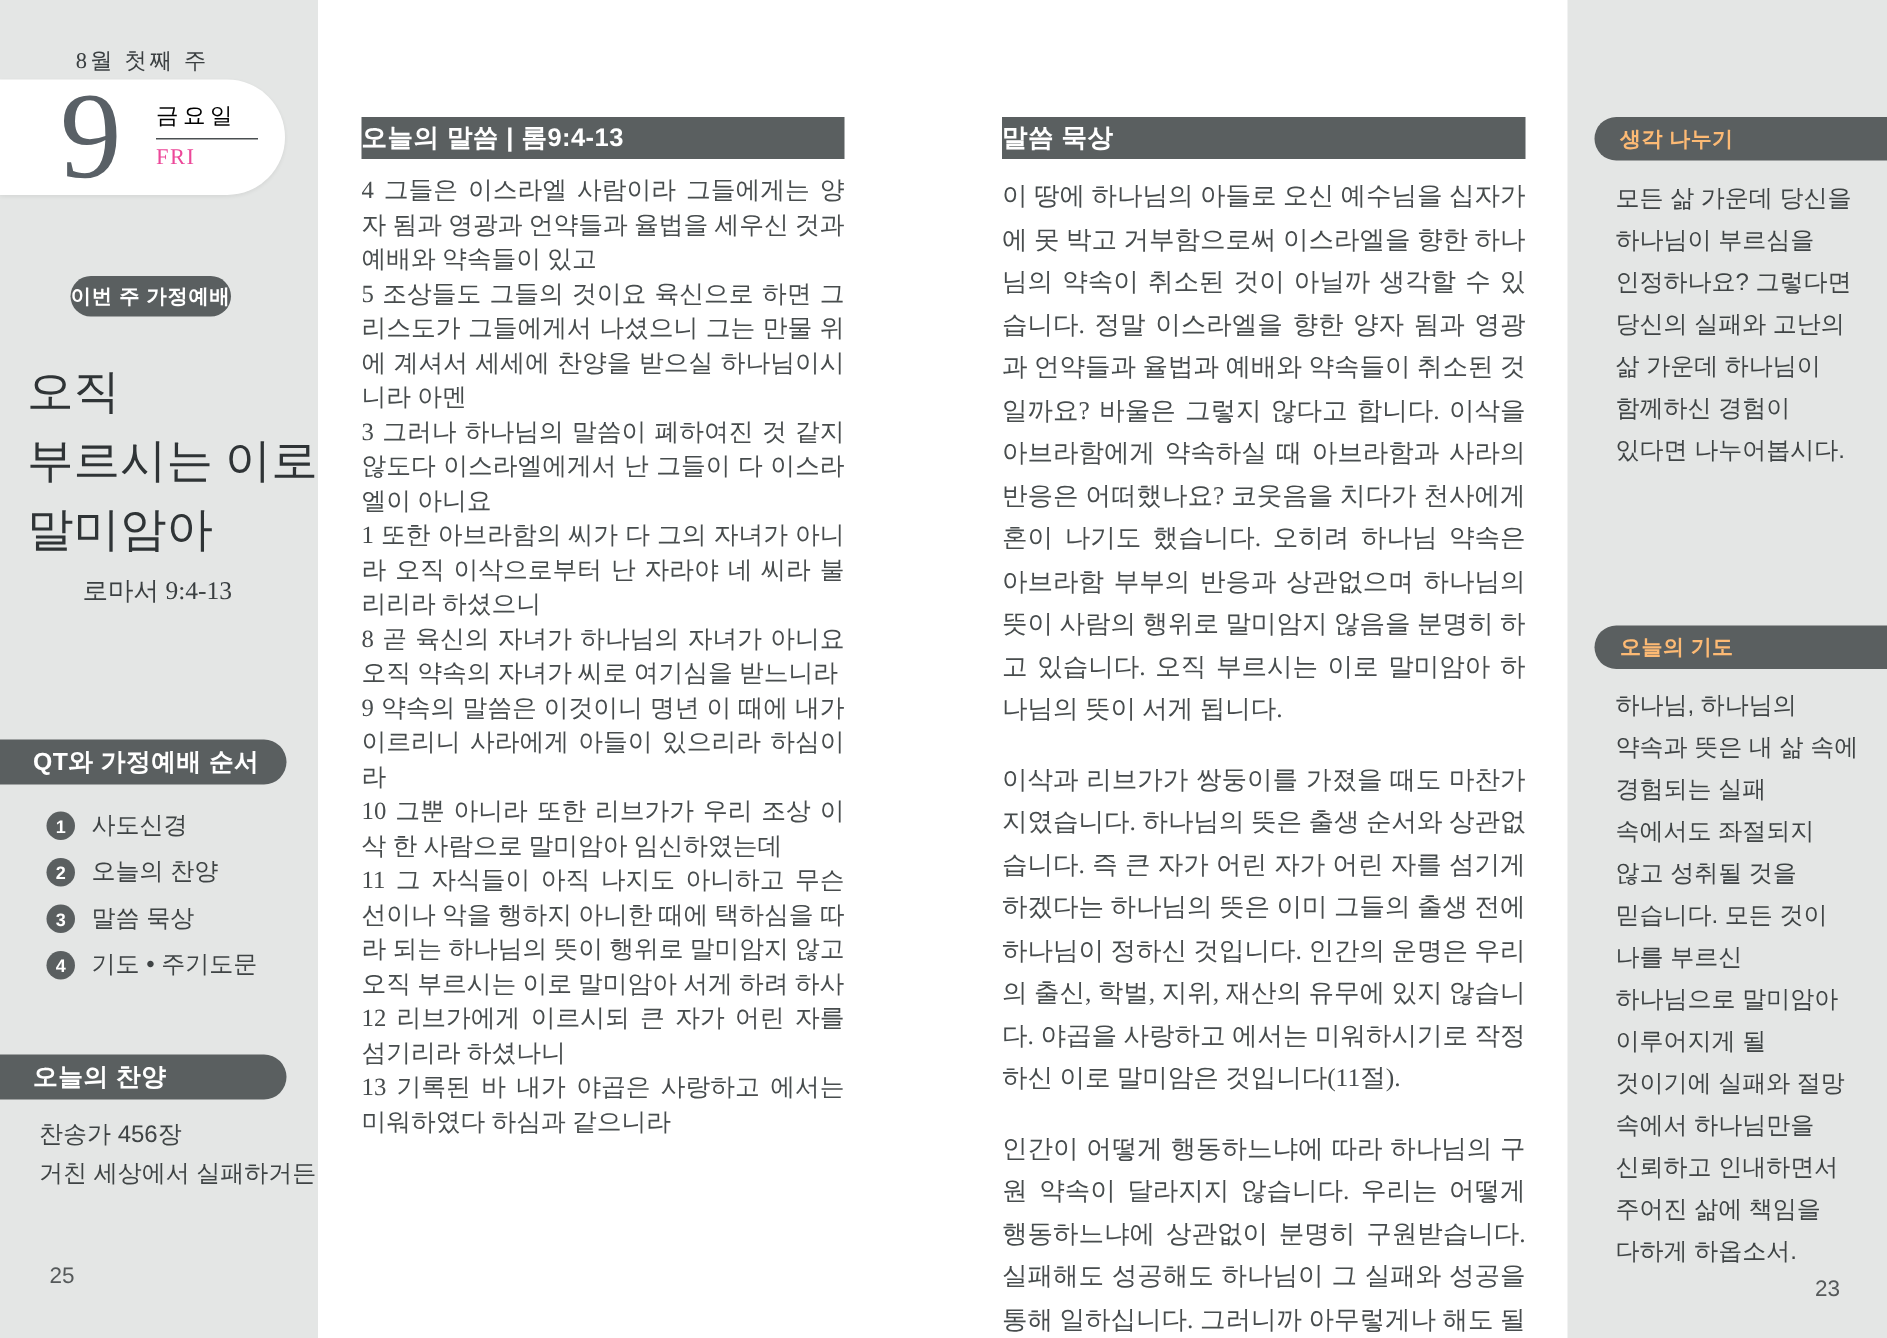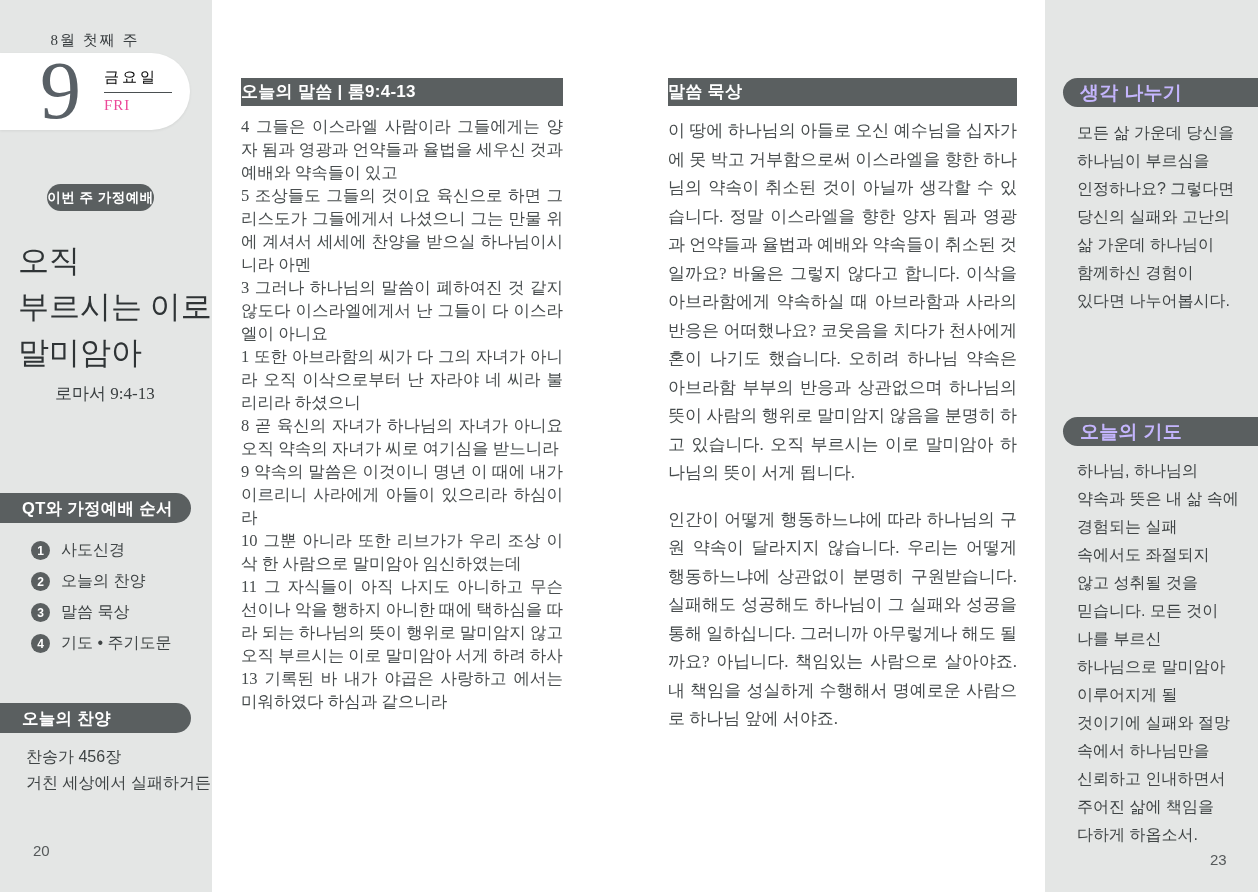--- a/index.html
+++ b/index.html
@@ -107,21 +107,21 @@
     font-family:"Liberation Serif", serif;
     font-size:17px; line-height:28.5px; color:#474c4d;
     text-align:justify; word-break:break-all;
     margin-bottom:18px;
   }
 
   
   .right-bar-header {
     position:absolute; left:1063px; width:195px; height:29px;
     background:#5a5f60; border-radius:15px 0 0 15px;
-    color:#c4b5fd; font-weight:bold; font-size:19px;
+    color:#fdba74; font-weight:bold; font-size:14px;
     line-height:29px; padding-left:17px; letter-spacing:0.3px;
   }
   .share-header  { top:78px; }
   .prayer-header { top:417px; }
   .right-note {
     position:absolute; left:1077px; width:168px;
     font-size:16px; line-height:28px; color:#3f4445;
     word-break:keep-all;
   }
   .share-text  { top:119px; }
@@ -172,41 +172,43 @@
     <span class="order-num">4</span>
     <span class="order-label">기도 • 주기도문</span>
   </div>
 </div>
 
 <div class="side-bar-header praise-header">오늘의 찬양</div>
 
 <div class="hymn-lines">찬송가 456장
 거친 세상에서 실패하거든</div>
 
-<div class="page-num left">20</div>
+<div class="page-num left">25</div>
 
 <div class="column col-word">
   <div class="col-header">오늘의 말씀 | 롬9:4-13</div>
   <div class="verses">
     <p>4 그들은 이스라엘 사람이라 그들에게는 양자 됨과 영광과 언약들과 율법을 세우신 것과 예배와 약속들이 있고</p>
     <p>5 조상들도 그들의 것이요 육신으로 하면 그리스도가 그들에게서 나셨으니 그는 만물 위에 계셔서 세세에 찬양을 받으실 하나님이시니라 아멘</p>
     <p>3 그러나 하나님의 말씀이 폐하여진 것 같지 않도다 이스라엘에게서 난 그들이 다 이스라엘이 아니요</p>
     <p>1 또한 아브라함의 씨가 다 그의 자녀가 아니라 오직 이삭으로부터 난 자라야 네 씨라 불리리라 하셨으니</p>
     <p>8 곧 육신의 자녀가 하나님의 자녀가 아니요 오직 약속의 자녀가 씨로 여기심을 받느니라</p>
     <p>9 약속의 말씀은 이것이니 명년 이 때에 내가 이르리니 사라에게 아들이 있으리라 하심이라</p>
     <p>10 그뿐 아니라 또한 리브가가 우리 조상 이삭 한 사람으로 말미암아 임신하였는데</p>
     <p>11 그 자식들이 아직 나지도 아니하고 무슨 선이나 악을 행하지 아니한 때에 택하심을 따라 되는 하나님의 뜻이 행위로 말미암지 않고 오직 부르시는 이로 말미암아 서게 하려 하사</p>
+    <p>12 리브가에게 이르시되 큰 자가 어린 자를 섬기리라 하셨나니</p>
     <p>13 기록된 바 내가 야곱은 사랑하고 에서는 미워하였다 하심과 같으니라</p>
   </div>
 </div>
 
 <div class="column col-meditation">
   <div class="col-header">말씀 묵상</div>
   <div class="meditation">
     <p>이 땅에 하나님의 아들로 오신 예수님을 십자가에 못 박고 거부함으로써 이스라엘을 향한 하나님의 약속이 취소된 것이 아닐까 생각할 수 있습니다. 정말 이스라엘을 향한 양자 됨과 영광과 언약들과 율법과 예배와 약속들이 취소된 것일까요? 바울은 그렇지 않다고 합니다. 이삭을 아브라함에게 약속하실 때 아브라함과 사라의 반응은 어떠했나요? 코웃음을 치다가 천사에게 혼이 나기도 했습니다. 오히려 하나님 약속은 아브라함 부부의 반응과 상관없으며 하나님의 뜻이 사람의 행위로 말미암지 않음을 분명히 하고 있습니다. 오직 부르시는 이로 말미암아 하나님의 뜻이 서게 됩니다.</p>
+    <p>이삭과 리브가가 쌍둥이를 가졌을 때도 마찬가지였습니다. 하나님의 뜻은 출생 순서와 상관없습니다. 즉 큰 자가 어린 자가 어린 자를 섬기게 하겠다는 하나님의 뜻은 이미 그들의 출생 전에 하나님이 정하신 것입니다. 인간의 운명은 우리의 출신, 학벌, 지위, 재산의 유무에 있지 않습니다. 야곱을 사랑하고 에서는 미워하시기로 작정하신 이로 말미암은 것입니다(11절).</p>
     <p>인간이 어떻게 행동하느냐에 따라 하나님의 구원 약속이 달라지지 않습니다. 우리는 어떻게 행동하느냐에 상관없이 분명히 구원받습니다. 실패해도 성공해도 하나님이 그 실패와 성공을 통해 일하십니다. 그러니까 아무렇게나 해도 될까요? 아닙니다. 책임있는 사람으로 살아야죠. 내 책임을 성실하게 수행해서 명예로운 사람으로 하나님 앞에 서야죠.</p>
   </div>
 </div>
 
 <div class="right-bar-header share-header">생각 나누기</div>
 <div class="right-note share-text">모든 삶 가운데 당신을 하나님이 부르심을 인정하나요? 그렇다면 당신의 실패와 고난의 삶 가운데 하나님이 함께하신 경험이 있다면 나누어봅시다.</div>
 
 <div class="right-bar-header prayer-header">오늘의 기도</div>
 <div class="right-note prayer-text">하나님, 하나님의 약속과 뜻은 내 삶 속에 경험되는 실패 속에서도 좌절되지 않고 성취될 것을 믿습니다. 모든 것이 나를 부르신 하나님으로 말미암아 이루어지게 될 것이기에 실패와 절망 속에서 하나님만을 신뢰하고 인내하면서 주어진 삶에 책임을 다하게 하옵소서.</div>
 

